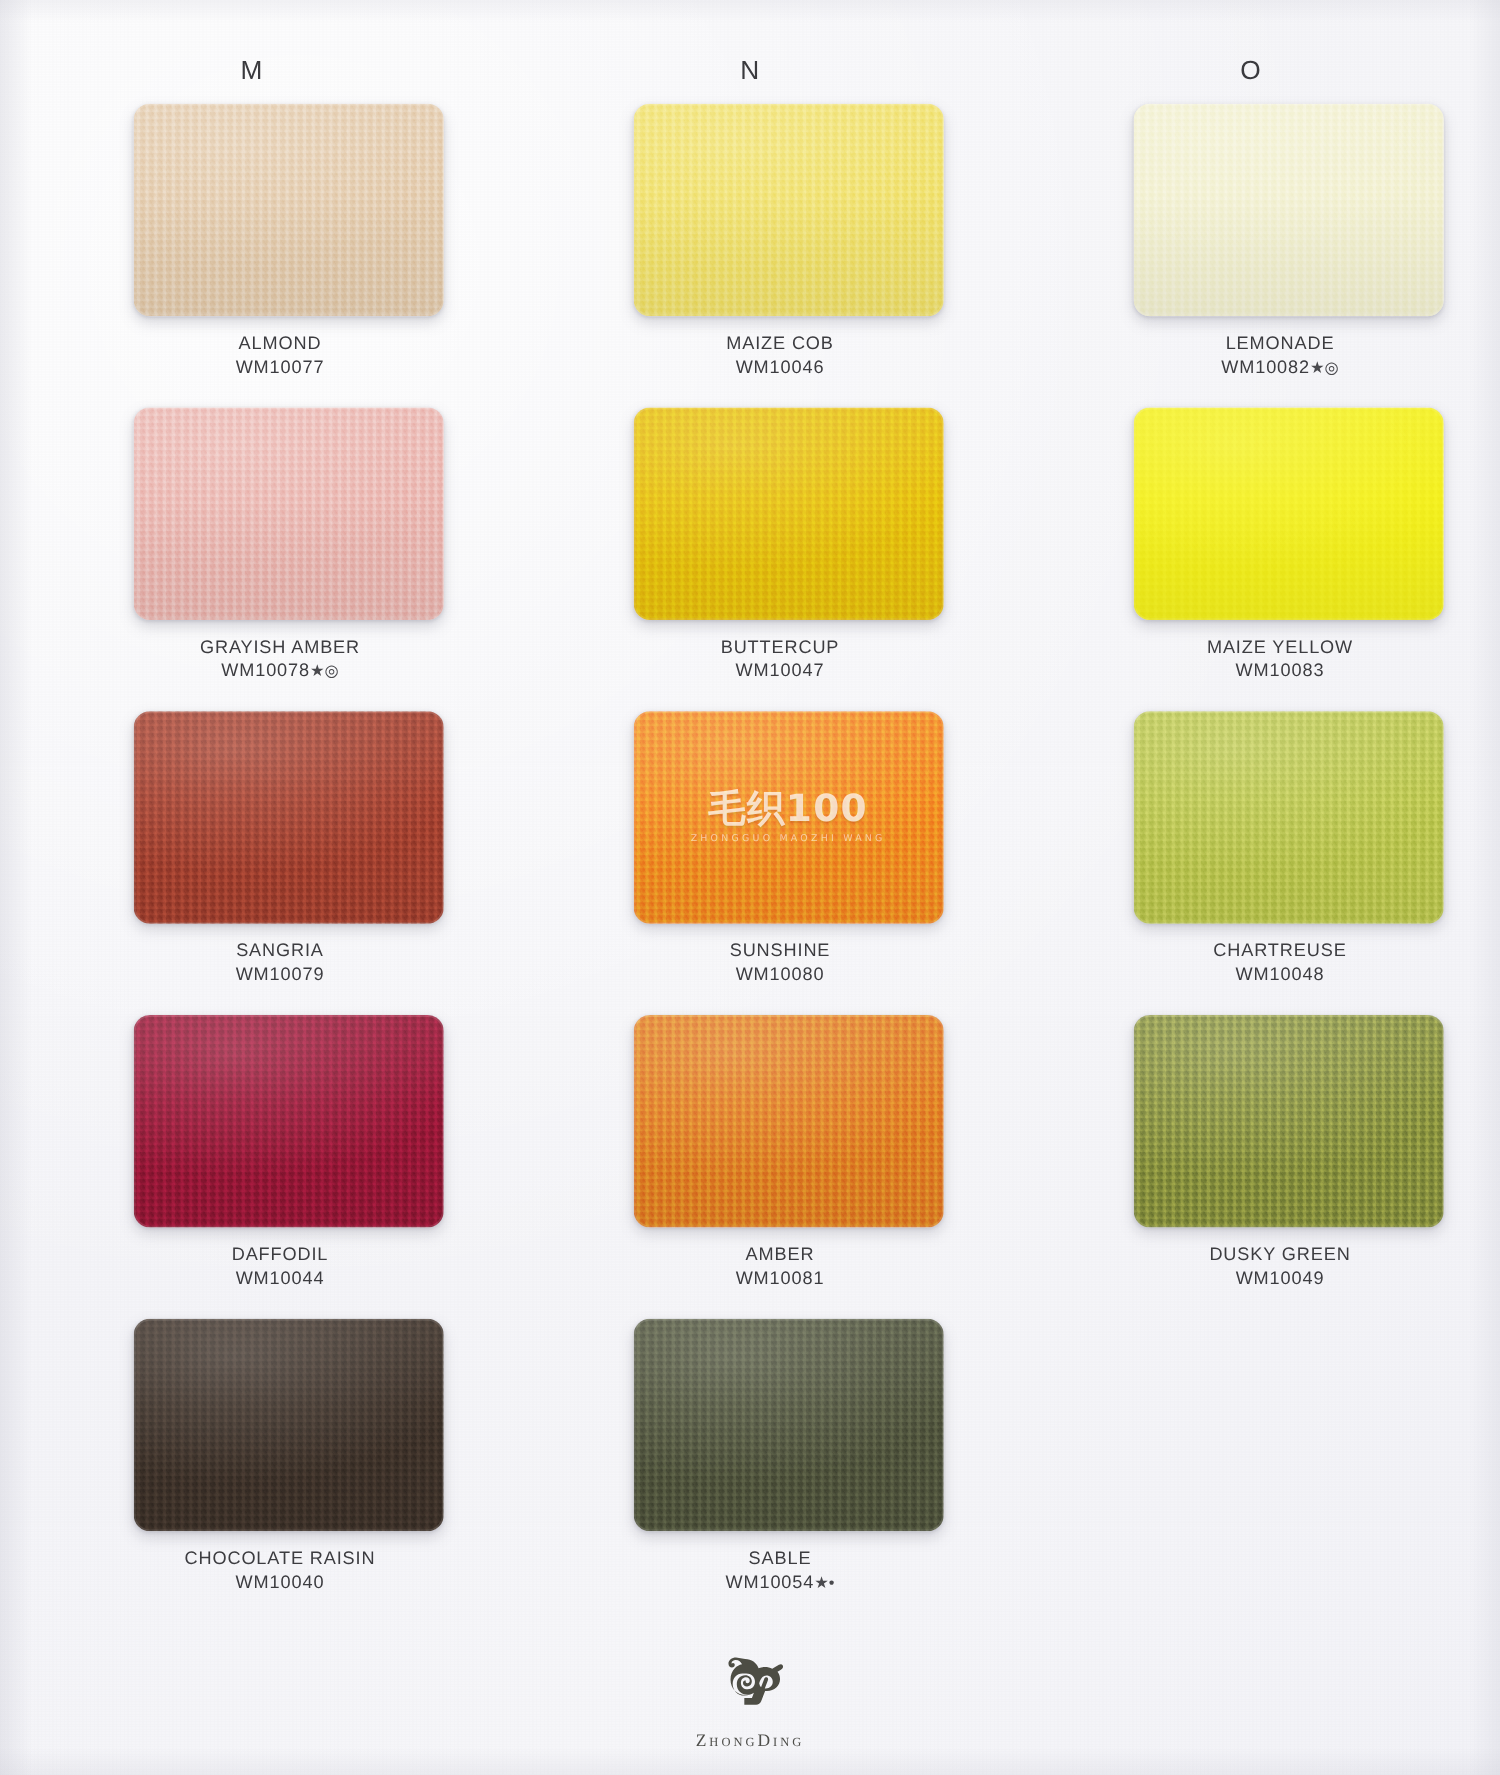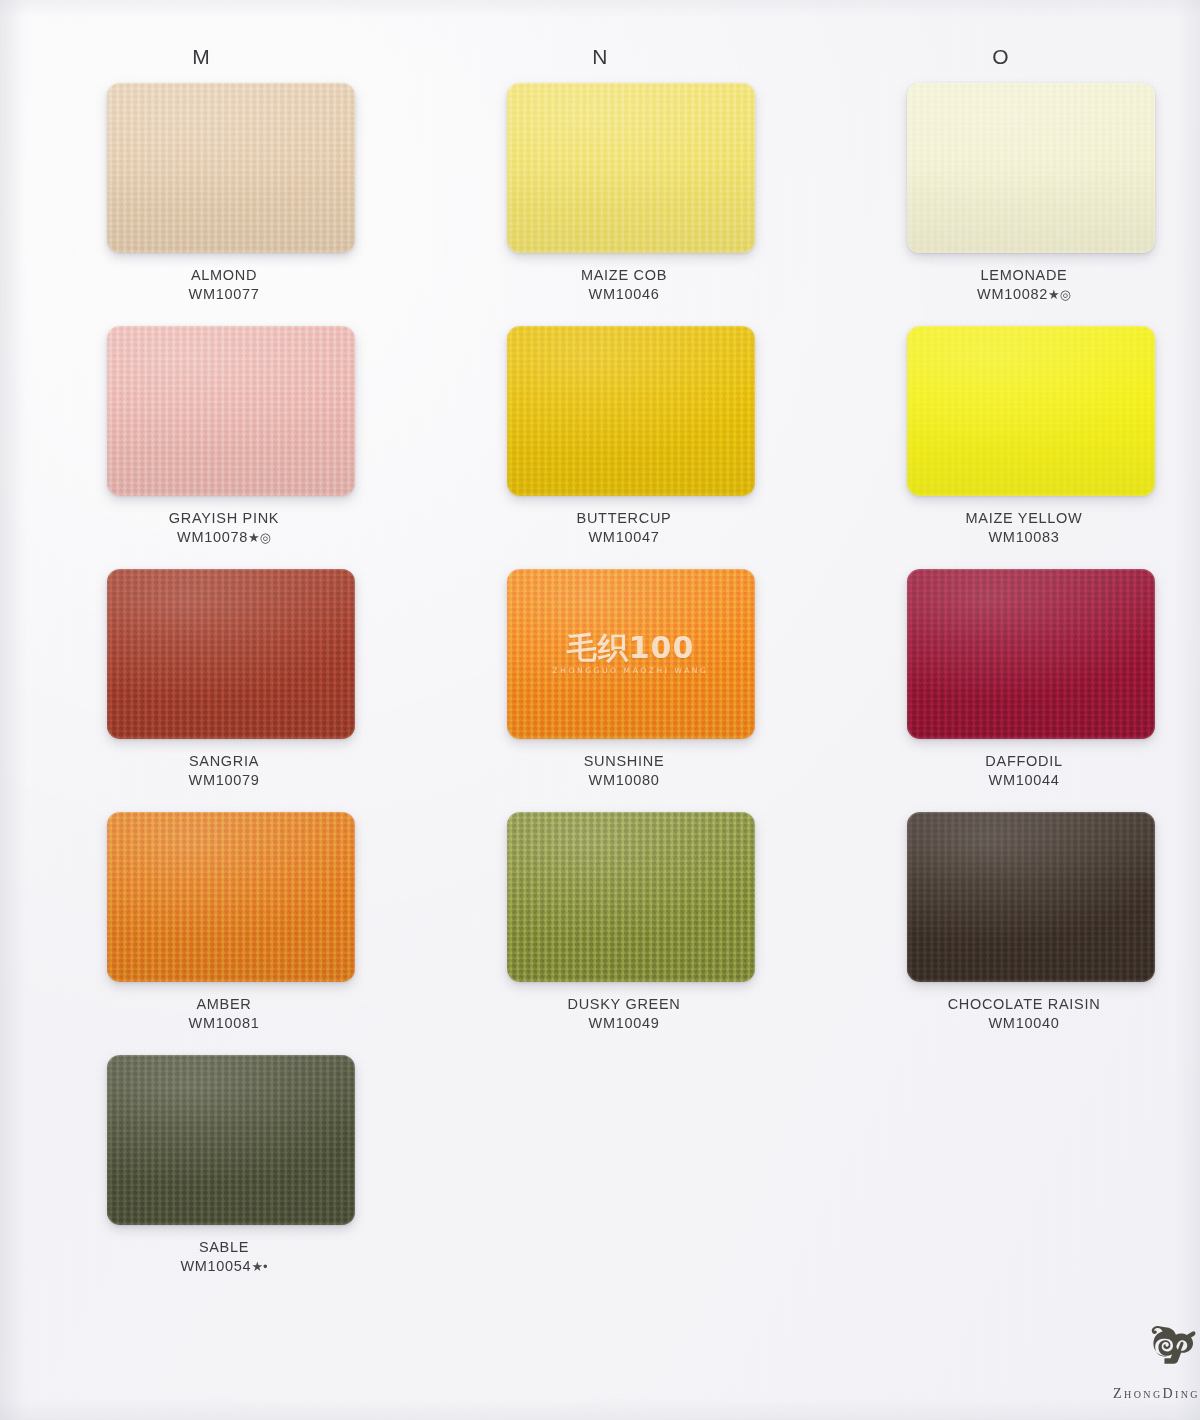--- a/index.html
+++ b/index.html
@@ -193,21 +193,21 @@
   }
 
   
   .footer {
     position: absolute;
     left: 0;
     bottom: 18px;
     width: 1200px;
     display: flex;
     flex-direction: column;
-    align-items: flex-end;
+    align-items: center;
   }
   .logo-mark { width: 62px; height: 62px; display: block; }
   .logo-text {
     margin-top: 7px;
     font-size: 14px;
     letter-spacing: 2.4px;
     color: #4e4e4a;
     font-family: "Liberation Serif", serif;
     font-variant: small-caps;
   }
@@ -271,21 +271,21 @@
       <div class="cell">
         <div class="swatch-wrap">
           <div class="swatch">
             <div class="base" style="background: rgb(234, 180, 174);"></div>
             <div class="knit"></div>
             <div class="sheen"></div>
             <div class="fuzz"></div>
           </div>
         </div>
         <div class="labels">
-          <div class="color-name">GRAYISH PINK</div>
+          <div class="color-name">GRAYISH AMBER</div>
           <div class="color-code"><span>WM10078</span><span class="marks">★◎</span></div>
         </div>
       </div>
       <div class="cell">
         <div class="swatch-wrap">
           <div class="swatch">
             <div class="base" style="background: rgb(229, 187, 13);"></div>
             <div class="knit"></div>
             <div class="sheen"></div>
             <div class="fuzz"></div>
@@ -333,20 +333,34 @@
             <div class="fuzz"></div>
             <div class="watermark">
               <div class="wm-main">毛织100</div>
               <div class="wm-sub">ZHONGGUO MAOZHI WANG</div>
             </div>
           </div>
         </div>
         <div class="labels">
           <div class="color-name">SUNSHINE</div>
           <div class="color-code"><span>WM10080</span><span class="marks"></span></div>
+        </div>
+      </div>
+      <div class="cell">
+        <div class="swatch-wrap">
+          <div class="swatch">
+            <div class="base" style="background: rgb(182, 194, 74);"></div>
+            <div class="knit"></div>
+            <div class="sheen"></div>
+            <div class="fuzz"></div>
+          </div>
+        </div>
+        <div class="labels">
+          <div class="color-name">CHARTREUSE</div>
+          <div class="color-code"><span>WM10048</span><span class="marks"></span></div>
         </div>
       </div>
       <div class="cell">
         <div class="swatch-wrap">
           <div class="swatch">
             <div class="base" style="background: rgb(142, 22, 51);"></div>
             <div class="knit"></div>
             <div class="sheen"></div>
             <div class="fuzz"></div>
           </div>

